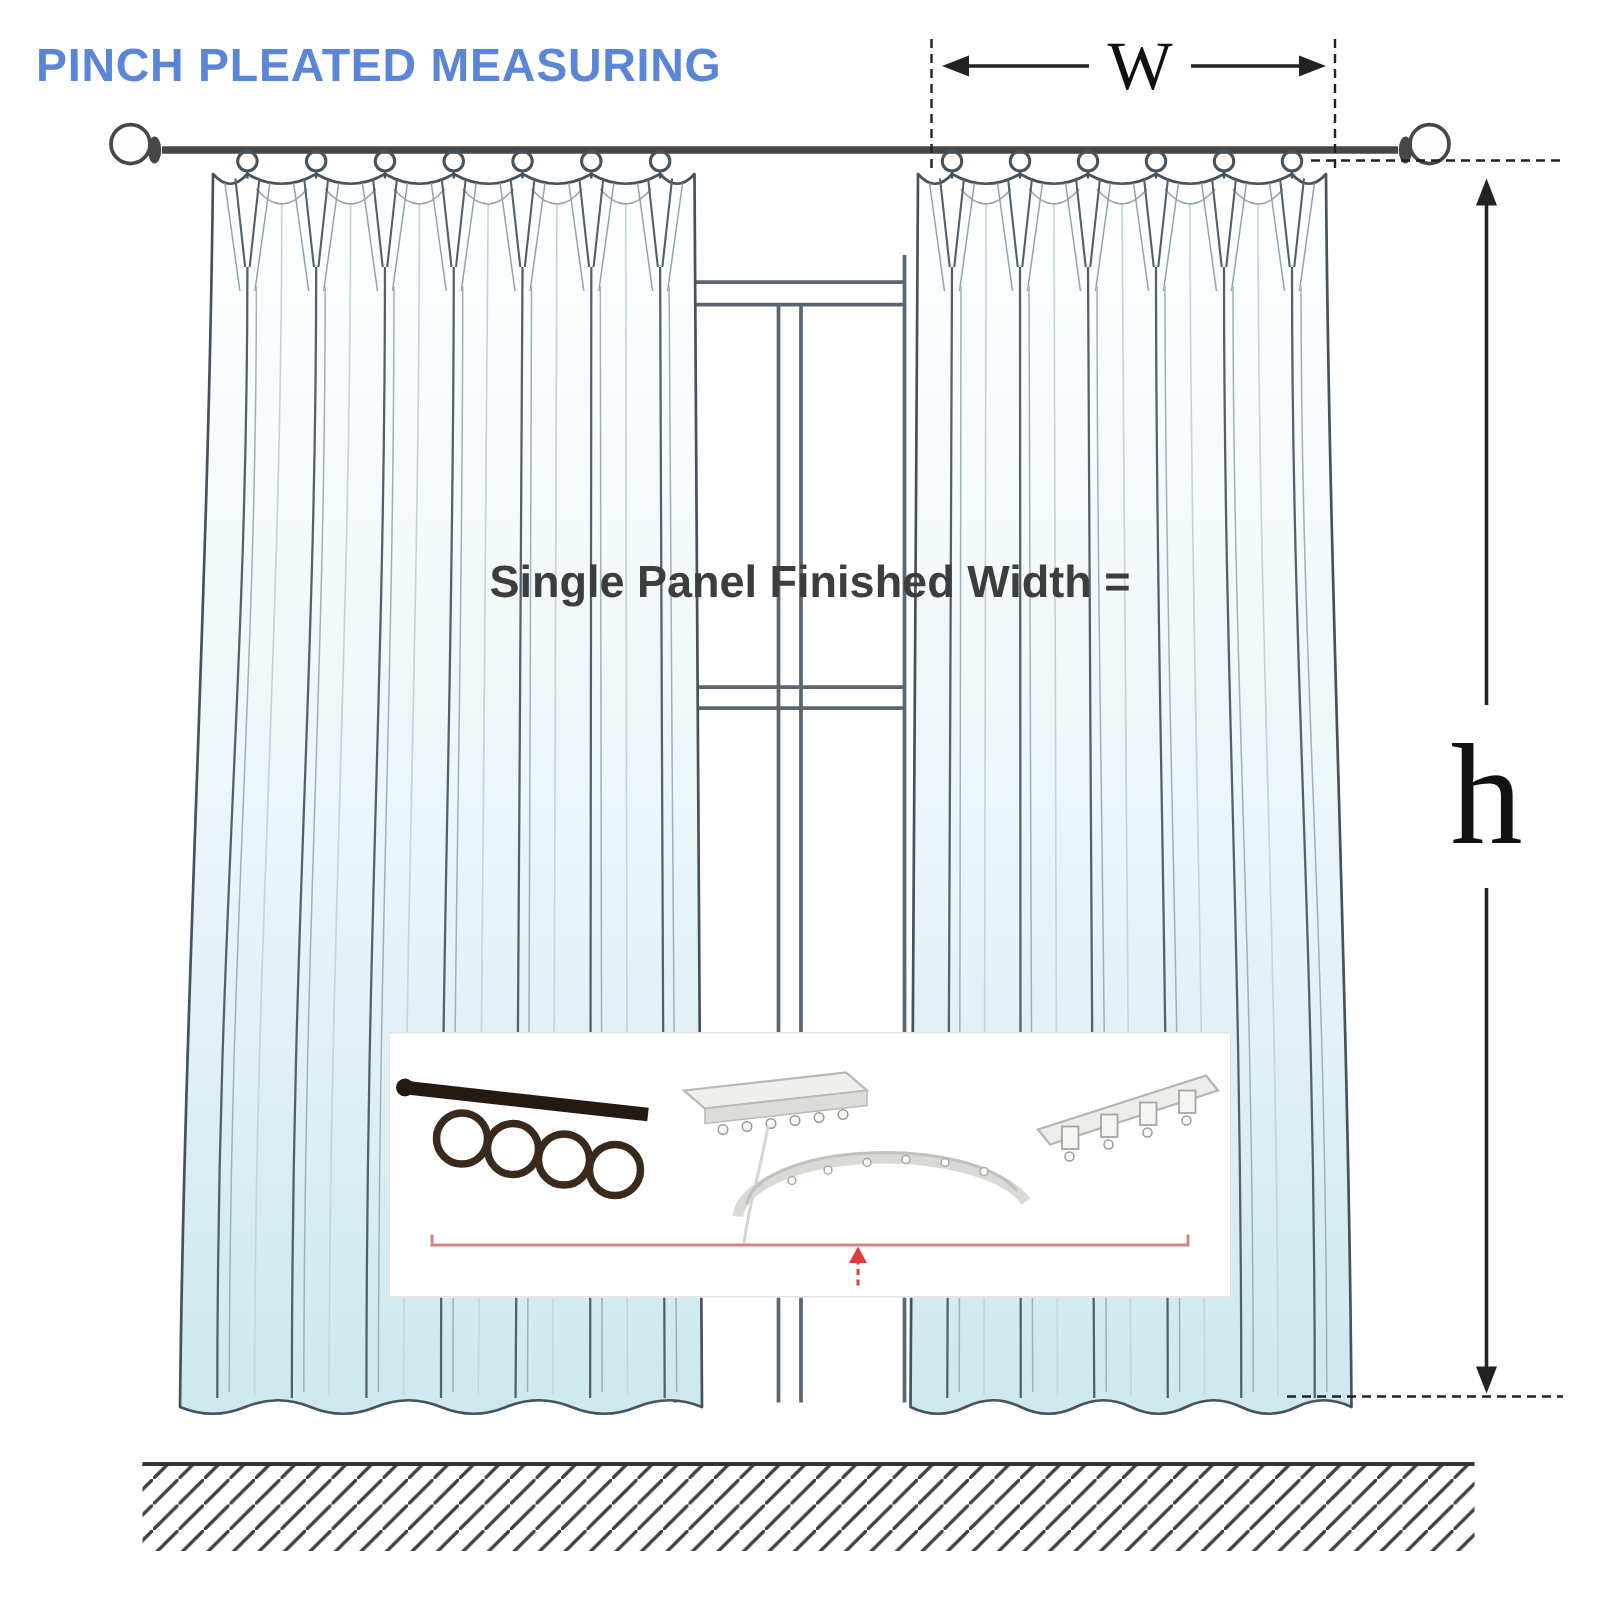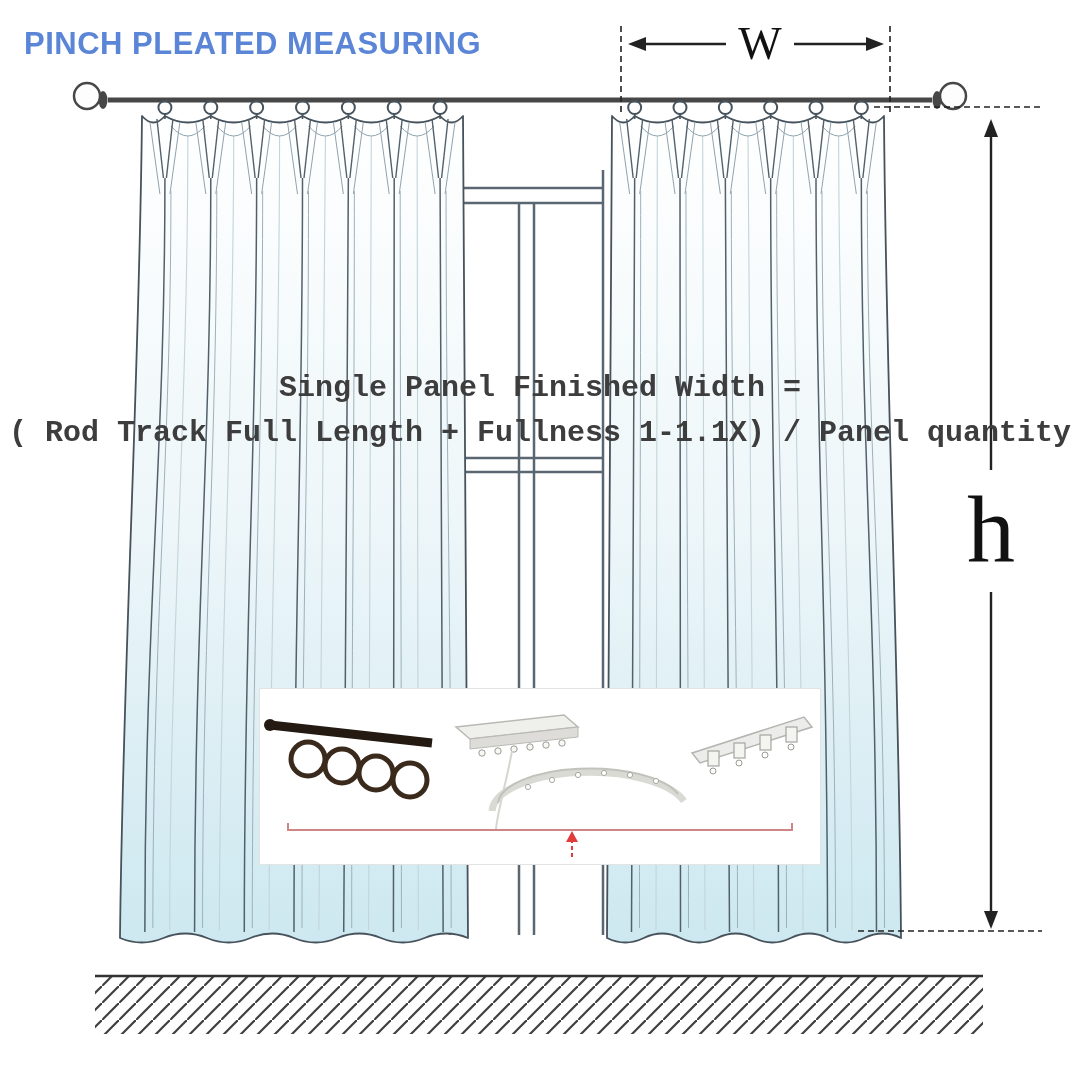--- a/index.html
+++ b/index.html
@@ -1,35 +1,34 @@
 <!DOCTYPE html>
 <html><head>
 <meta charset="utf-8">
 <style>
   html,body{margin:0;padding:0;background:#fff;}
   body{width:1080px;height:1080px;position:relative;overflow:hidden;
        font-family:"Liberation Sans",sans-serif;}
   .title{position:absolute;left:24px;top:26px;font-size:31px;font-weight:bold;
          color:#5b86d7;letter-spacing:.5px;z-index:5;text-align:center;}
   .formula{position:absolute;left:0;right:0;top:366px;text-align:center;
-           font-weight:bold;color:#3d3d3d;font-size:30px;line-height:1.5;z-index:3;font-family:Liberation Mono, monospace;}
+           font-weight:bold;color:#3d3d3d;font-size:30px;line-height:1.5;z-index:3;}
   .scene{position:absolute;left:0;top:0;z-index:1;}
   .inset{position:absolute;left:259px;top:688px;width:560px;height:175px;
          background:#fff;border:1px solid #e3e3e3;z-index:4;}
   .inset svg{display:block;}
   text.dim-serif{font-family:"Liberation Serif",serif;fill:#111;}
 </style>
 </head>
 <body>
 
 <div class="title">PINCH PLEATED MEASURING</div>
 
 <div class="formula">
   <div>Single Panel Finished Width =</div>
-  <div>( Rod Track Full Length + Fullness 1-1.1X) / Panel quantity</div>
 </div>
 
 <svg class="scene" width="1080" height="1080" viewBox="0 0 1080 1080">
   <defs>
     <linearGradient id="curtainGrad" x1="0" y1="0" x2="0" y2="1">
       <stop offset="0" stop-color="#ffffff"></stop>
       <stop offset="0.5" stop-color="#edf6f9"></stop>
       <stop offset="1" stop-color="#cde8f0"></stop>
     </linearGradient>
     <pattern id="hatch" width="17" height="17" patternUnits="userSpaceOnUse">

